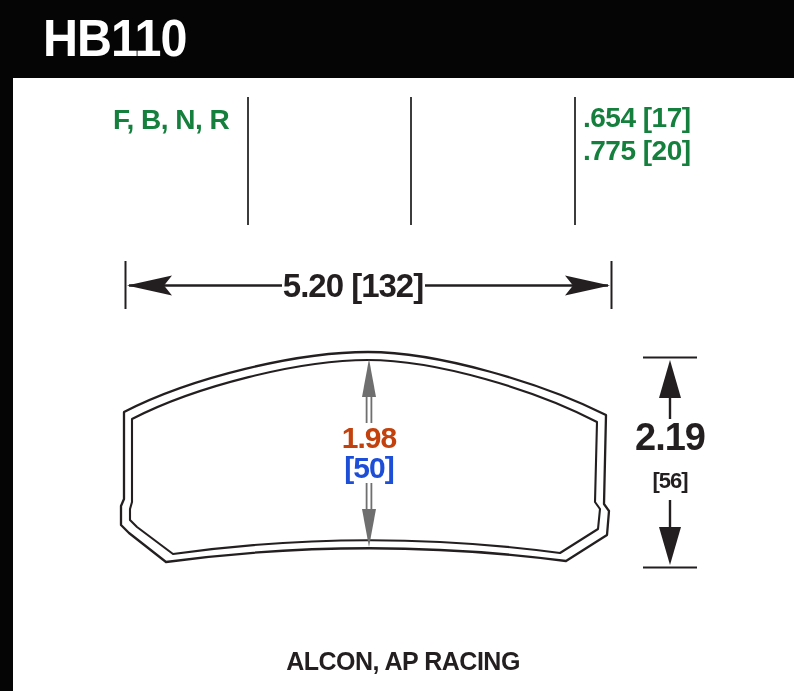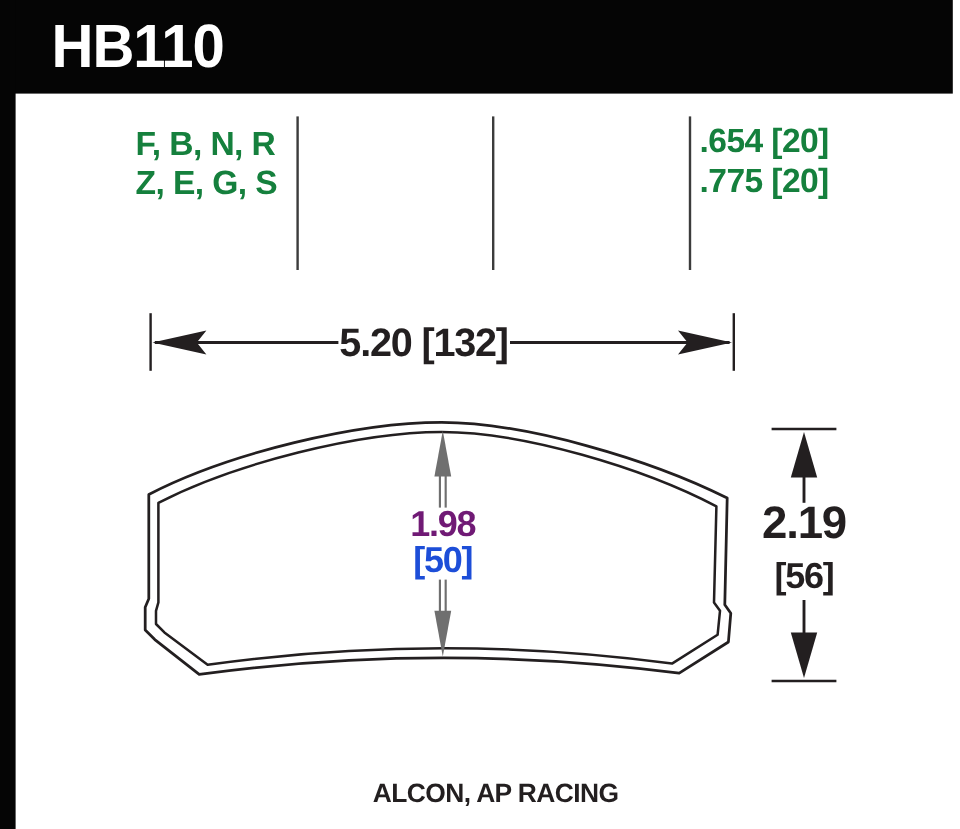--- a/index.html
+++ b/index.html
@@ -80,51 +80,50 @@
     transform: translate(-50%, -50%);
     font-weight: bold;
     color: #231f20;
     white-space: nowrap;
   }
   .width-label {
     left: 353px; top: 286px;
     font-size: 33px;
     letter-spacing: -1px;
   }
-  .inner-h-1 { left: 369px; top: 438px; font-size: 30px; letter-spacing: -1px; color: #701a75; }
+  .inner-h-1 { left: 369px; top: 438px; font-size: 30px; letter-spacing: -1px; color: #c2410c; }
   .inner-h-2 { left: 369px; top: 468px; font-size: 30px; letter-spacing: -1px; color: #1d4ed8; }
   .overall-h-1 { left: 670px; top: 437px; font-size: 38px; letter-spacing: -1px; }
-  .overall-h-2 { left: 670px; top: 481px; font-size: 30px; letter-spacing: -1px; }
+  .overall-h-2 { left: 670px; top: 481px; font-size: 22px; letter-spacing: -1px; }
   .footer-label {
-    left: 413px; top: 661px;
-    font-size: 22px;
+    left: 403px; top: 661px;
+    font-size: 25px;
     letter-spacing: -0.5px;
   }
 </style>
 </head>
 <body>
 
 <div class="stage">
 
   <div class="header-bar"></div>
   <div class="left-strip"></div>
 
   <div class="part-number">HB110</div>
 
   <div class="codes-block">
     <div class="codes-line">F, B, N, R</div>
-    <div class="codes-line">Z, E, G, S</div>
   </div>
 
   <div class="divider d1"></div>
   <div class="divider d2"></div>
   <div class="divider d3"></div>
 
   <div class="thickness-block">
-    <div class="codes-line">.654 [20]</div>
+    <div class="codes-line">.654 [17]</div>
     <div class="codes-line">.775 [20]</div>
   </div>
 
   <svg class="drawing" viewBox="0 0 800 691" xmlns="http://www.w3.org/2000/svg">
 
     <g>
       <line x1="125.5" y1="261" x2="125.5" y2="309" stroke="#231f20" stroke-width="2"></line>
       <line x1="611.5" y1="261" x2="611.5" y2="309" stroke="#231f20" stroke-width="2"></line>
       <line x1="129" y1="285.5" x2="282" y2="285.5" stroke="#231f20" stroke-width="2.5"></line>
       <line x1="425" y1="285.5" x2="608" y2="285.5" stroke="#231f20" stroke-width="2.5"></line>

